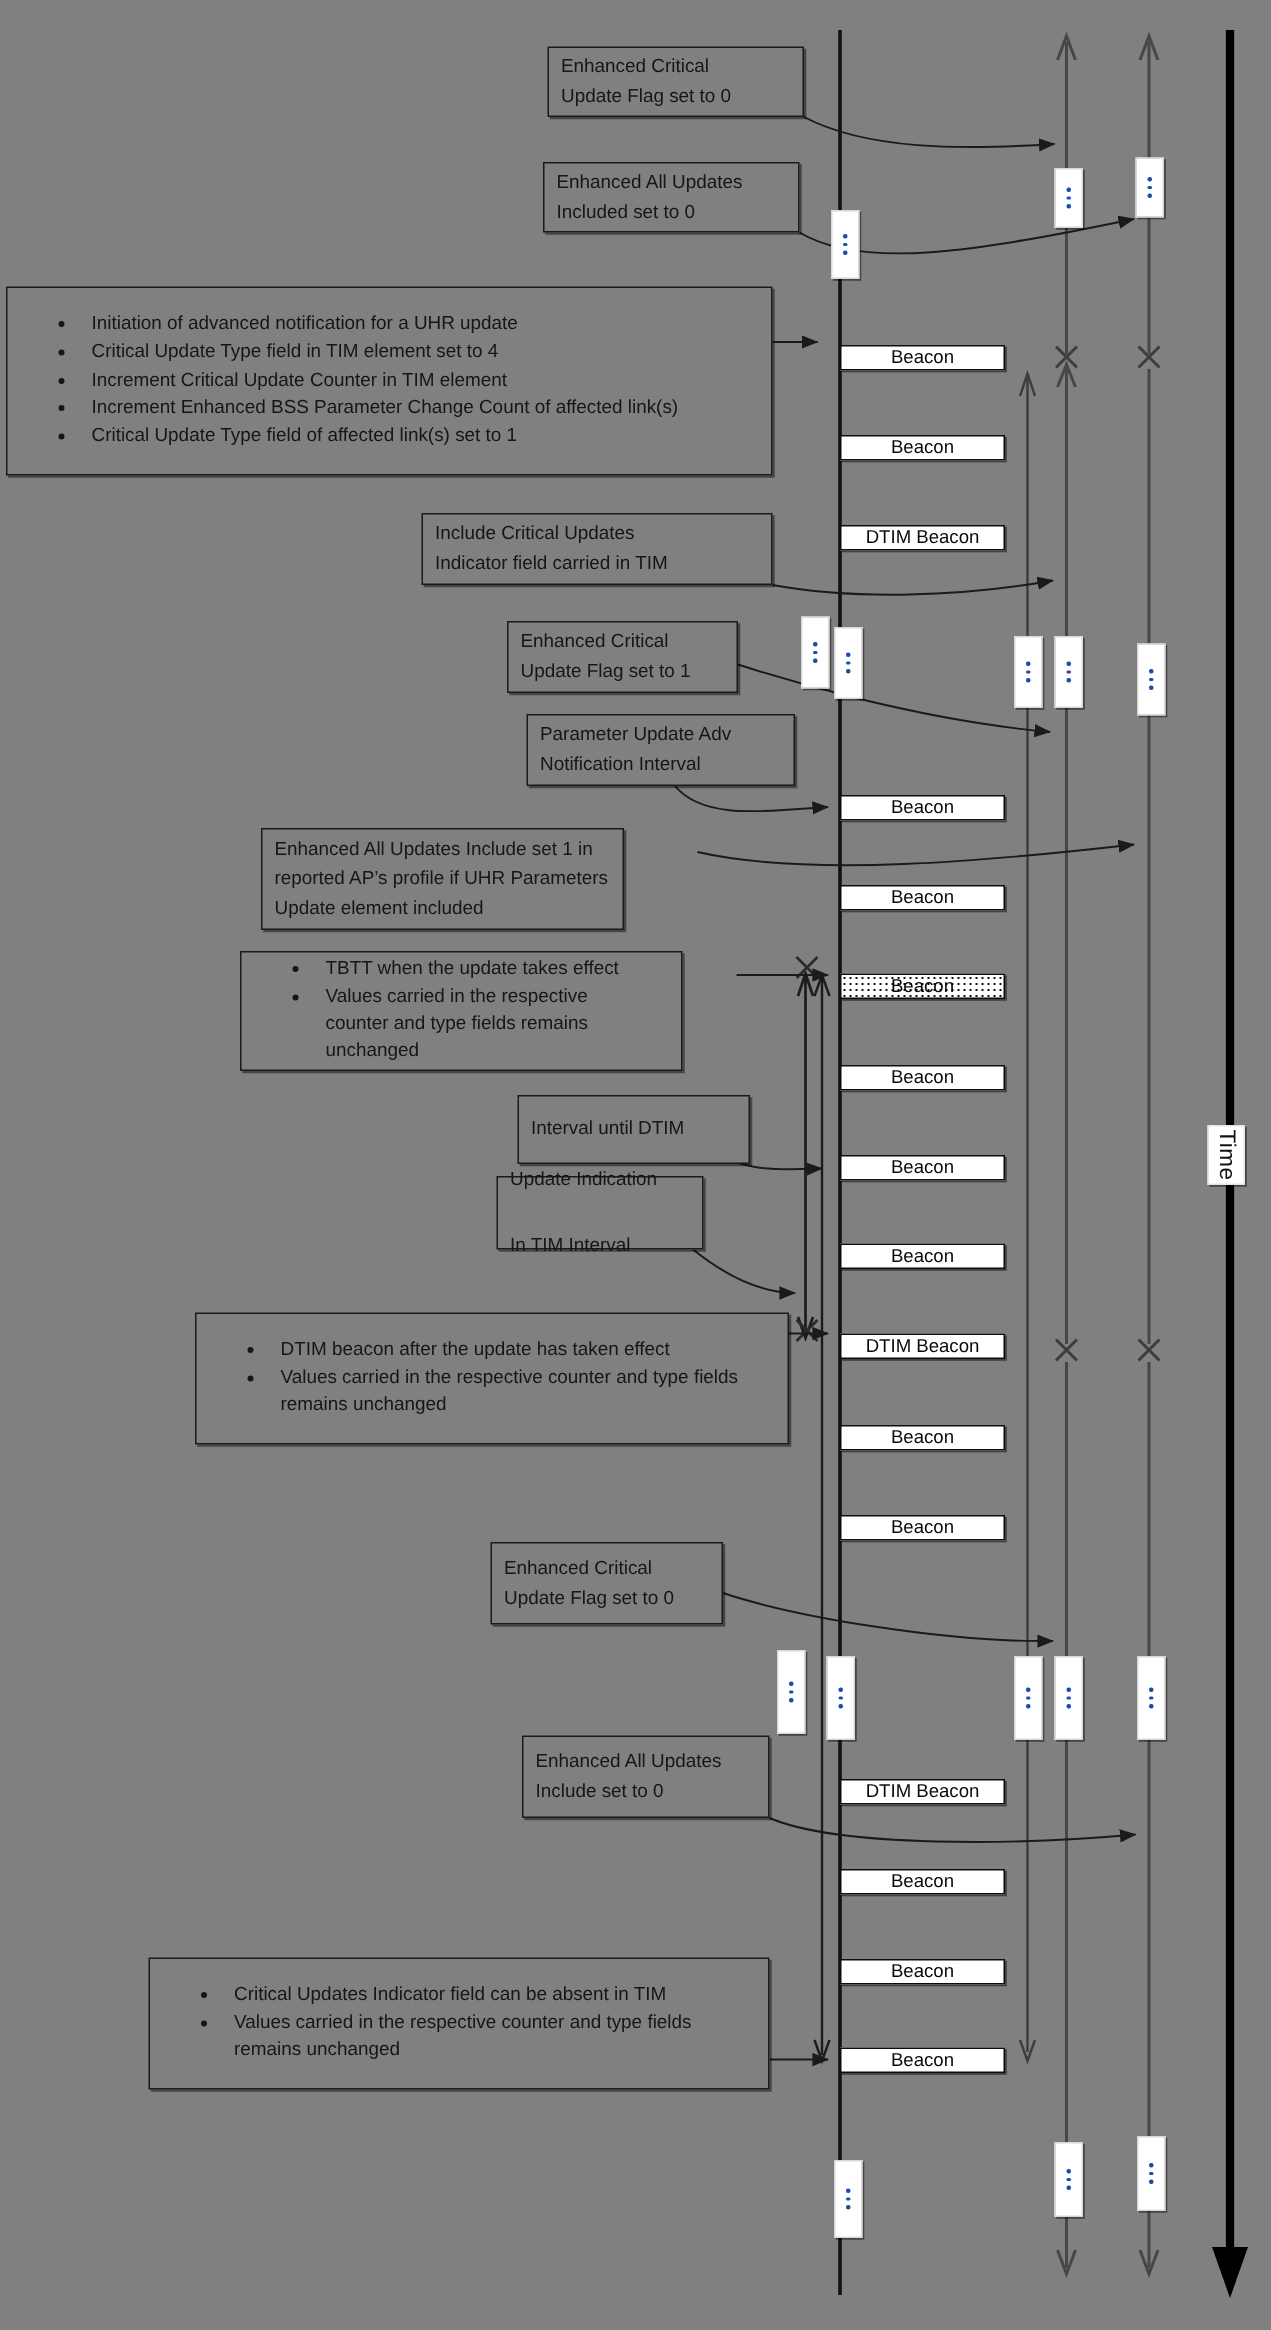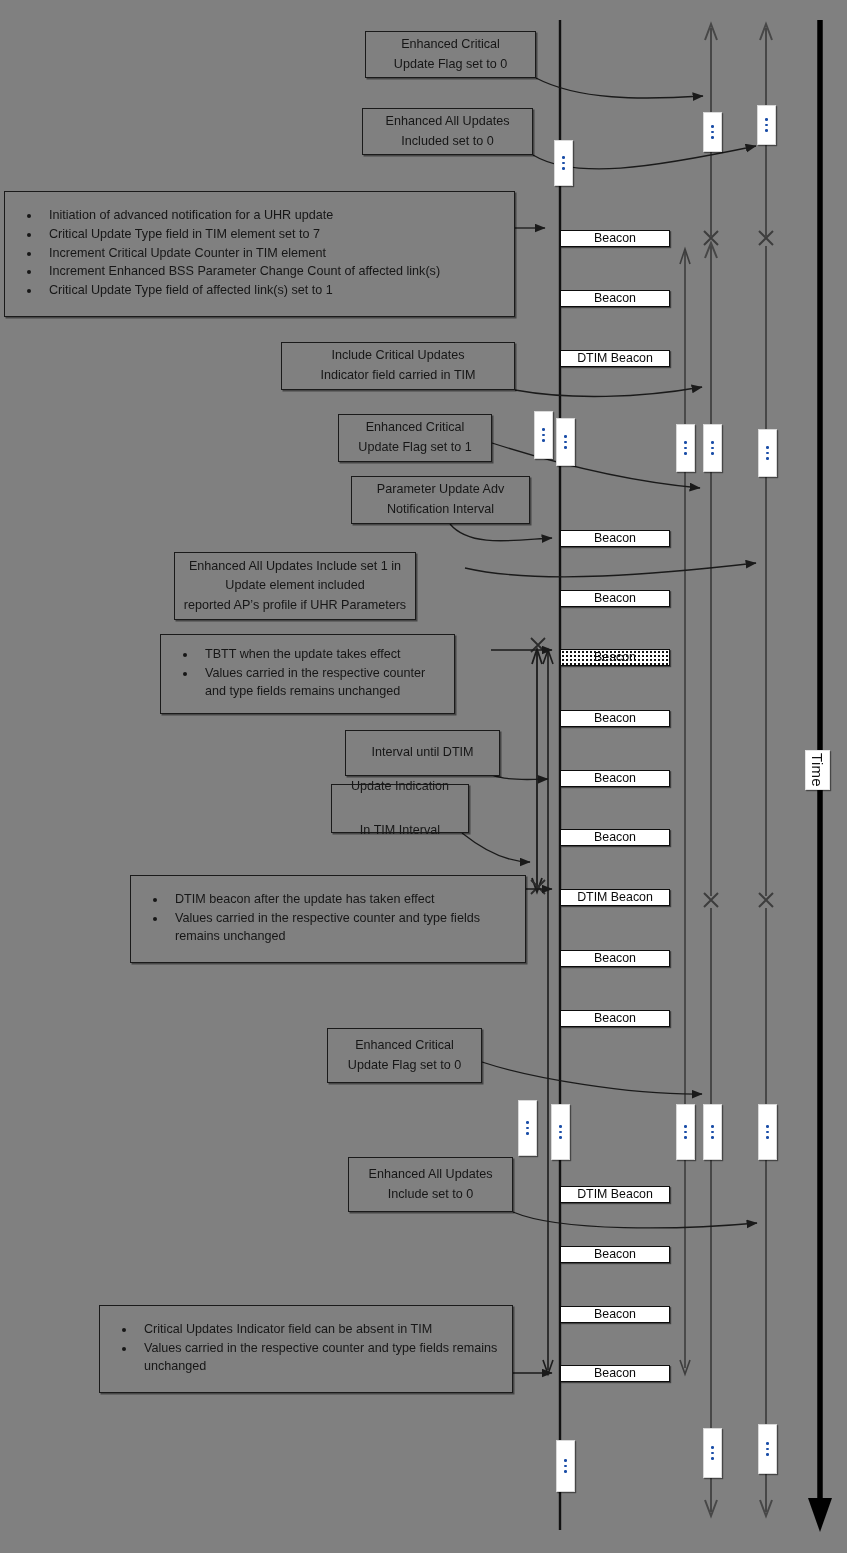--- a/index.html
+++ b/index.html
@@ -22,35 +22,35 @@
   }
   
   .note{
     position:absolute;
     box-sizing:border-box;
     border:1px solid #1a1a1a;
     background:#808080;
     color:#161616;
     font-size:12.6px;
     line-height:1.55;
-    text-align:center;
+    text-align:left;
     padding:22px 8px;
     display:flex;
     flex-direction:column;
     justify-content:center;
     box-shadow:1.5px 1.5px 0 rgba(0,0,0,0.45);
   }
   .note.bulleted{
     text-align:left;
     padding:7px 10px 7px 6px;
   }
   .note .line{display:block;white-space:nowrap;}
   .note.wrap .line{white-space:normal;}
   .note ul{
-    margin:0;
+    margin:12px;
     padding-left:30px;
     list-style:disc;
   }
   .note ul li{
     margin:0 0 1px 0;
     padding-left:8px;
     font-size:12.6px;
     line-height:1.42;
   }
   
@@ -203,42 +203,42 @@
         <span class="line">Enhanced Critical</span>
         <span class="line">Update Flag set to 0</span>
       </div>
       <div class="note" style="left: 362px; top: 108px; width: 171px; height: 47px;">
         <span class="line">Enhanced All Updates</span>
         <span class="line">Included set to 0</span>
       </div>
       <div class="note bulleted" style="left: 4px; top: 191px; width: 511px; height: 126px;">
         <ul>
           <li>Initiation of advanced notification for a UHR update</li>
-          <li>Critical Update Type field in TIM element set to 7</li>
+          <li>Critical Update Type field in TIM element set to 4</li>
           <li>Increment Critical Update Counter in TIM element</li>
           <li>Increment Enhanced BSS Parameter Change Count of affected link(s)</li>
           <li>Critical Update Type field of affected link(s) set to 1</li>
         </ul>
       </div>
       <div class="note" style="left: 281px; top: 342px; width: 234px; height: 48px;">
         <span class="line">Include Critical Updates</span>
         <span class="line">Indicator field carried in TIM</span>
       </div>
       <div class="note" style="left: 338px; top: 414px; width: 154px; height: 48px;">
         <span class="line">Enhanced Critical</span>
         <span class="line">Update Flag set to 1</span>
       </div>
       <div class="note" style="left: 351px; top: 476px; width: 179px; height: 48px;">
         <span class="line">Parameter Update Adv</span>
         <span class="line">Notification Interval</span>
       </div>
       <div class="note wrap" style="left: 174px; top: 552px; width: 242px; height: 68px;">
         <span class="line">Enhanced All Updates Include set 1 in</span>
+        <span class="line">reported AP’s profile if UHR Parameters</span>
         <span class="line">Update element included</span>
-        <span class="line">reported AP’s profile if UHR Parameters</span>
       </div>
       <div class="note bulleted" style="left: 160px; top: 634px; width: 295px; height: 80px;">
         <ul>
           <li>TBTT when the update takes effect</li>
           <li>Values carried in the respective counter and type fields remains unchanged</li>
         </ul>
       </div>
       <div class="note" style="left: 345px; top: 730px; width: 155px; height: 25px;">
         <span class="line">Interval until DTIM</span>
       </div>

